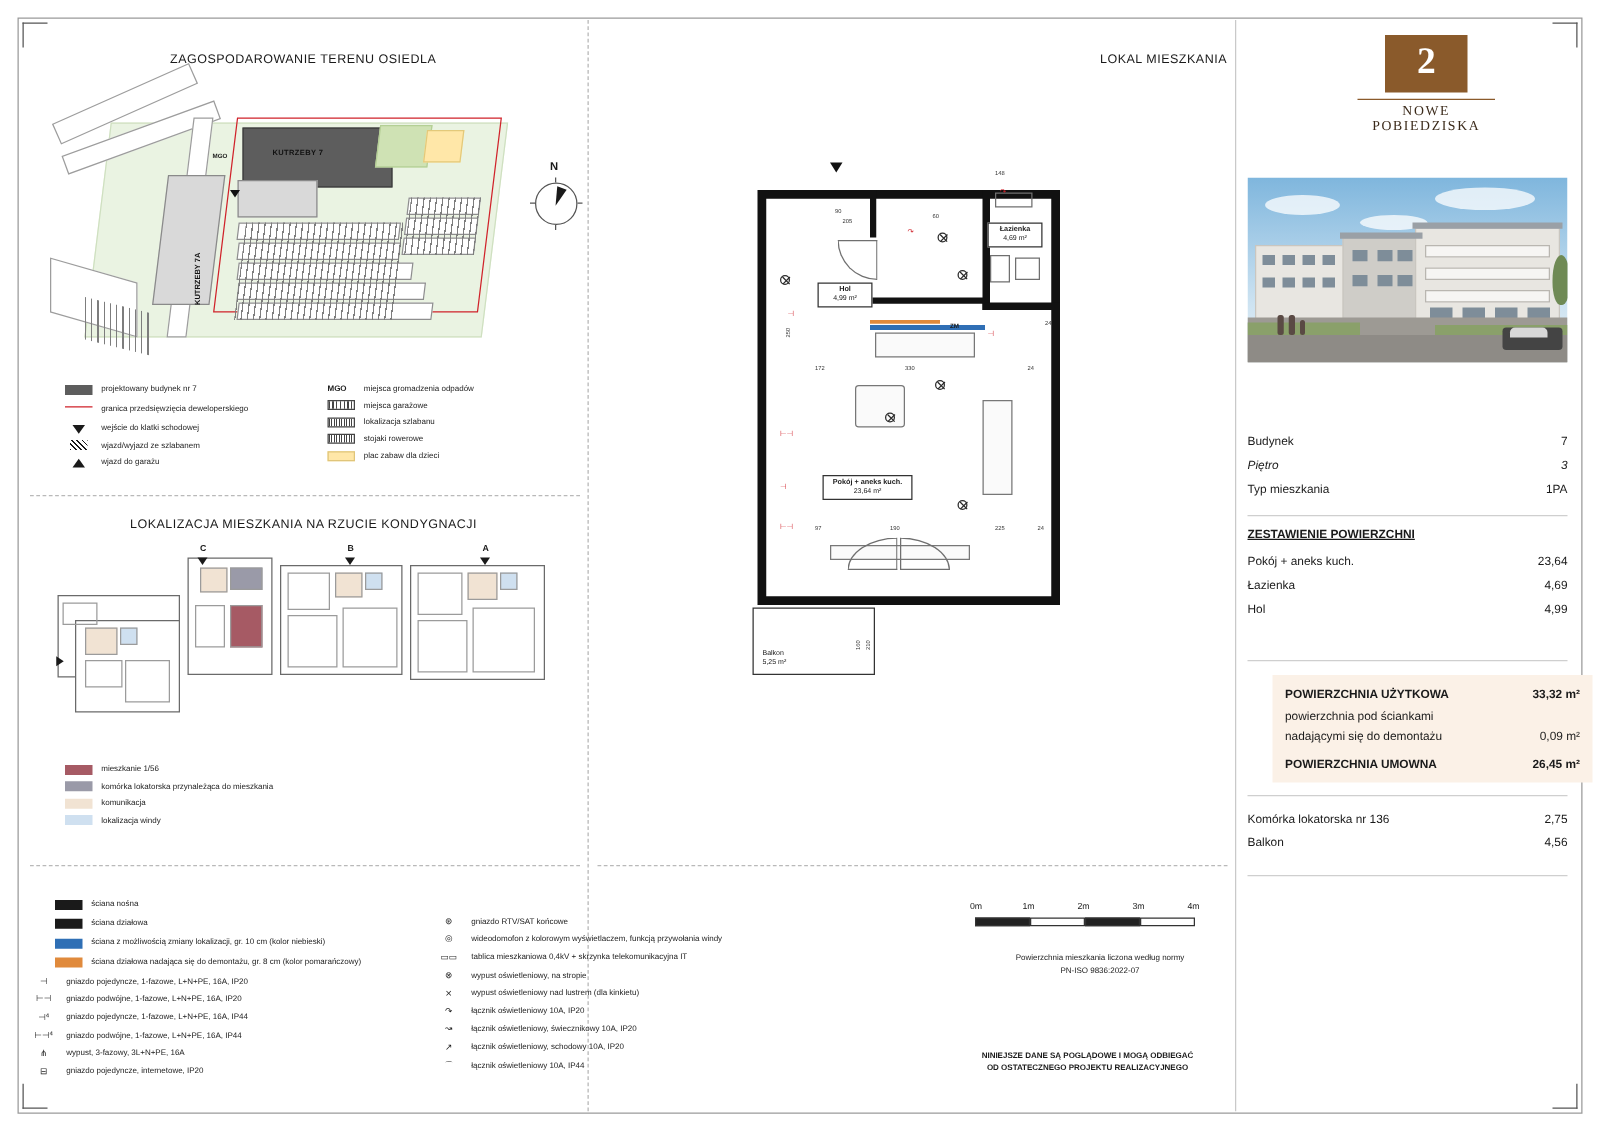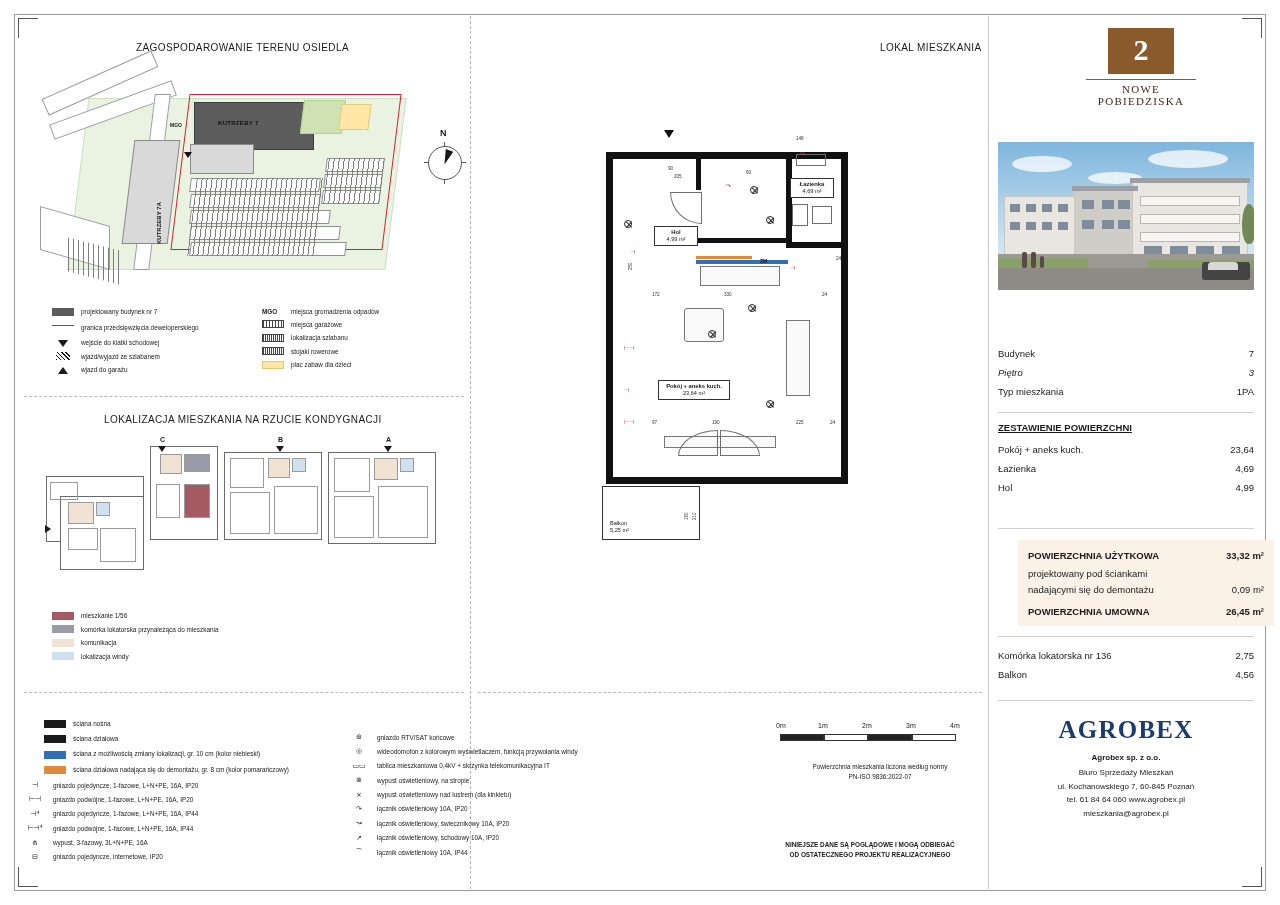--- a/index.html
+++ b/index.html
@@ -744,21 +744,21 @@
   </div>
 
   <div class="rline" style="top:528px;"></div>
 
   <div class="usable-box">
     <div class="ub-row bold" style="top:10px;">
       <span>POWIERZCHNIA UŻYTKOWA</span>
       <span>33,32 m²</span>
     </div>
     <div class="ub-row" style="top:28px;">
-      <span>projektowany pod ściankami</span>
+      <span>powierzchnia pod ściankami</span>
       <span></span>
     </div>
     <div class="ub-row" style="top:44px;">
       <span>nadającymi się do demontażu</span>
       <span>0,09 m²</span>
     </div>
     <div class="ub-row bold" style="top:66px;">
       <span>POWIERZCHNIA UMOWNA</span>
       <span>26,45 m²</span>
     </div>
@@ -770,24 +770,14 @@
     <span class="k">Komórka lokatorska nr 136</span>
     <span class="v">2,75</span>
   </div>
   <div class="kv" style="top:669px;">
     <span class="k">Balkon</span>
     <span class="v">4,56</span>
   </div>
 
   <div class="rline" style="top:700px;"></div>
 
-  <div class="agro">
-    <div class="agro-name">AGROBEX</div>
-    <div class="agro-sub">Agrobex sp. z o.o.</div>
-    <div class="agro-lines">
-      <div>Biuro Sprzedaży Mieszkań</div>
-      <div>ul. Kochanowskiego 7, 60-845 Poznań</div>
-      <div>tel. 61 84 64 060   www.agrobex.pl</div>
-      <div>mieszkania@agrobex.pl</div>
-    </div>
-  </div>
 
 </div>
 
 </body></html>

